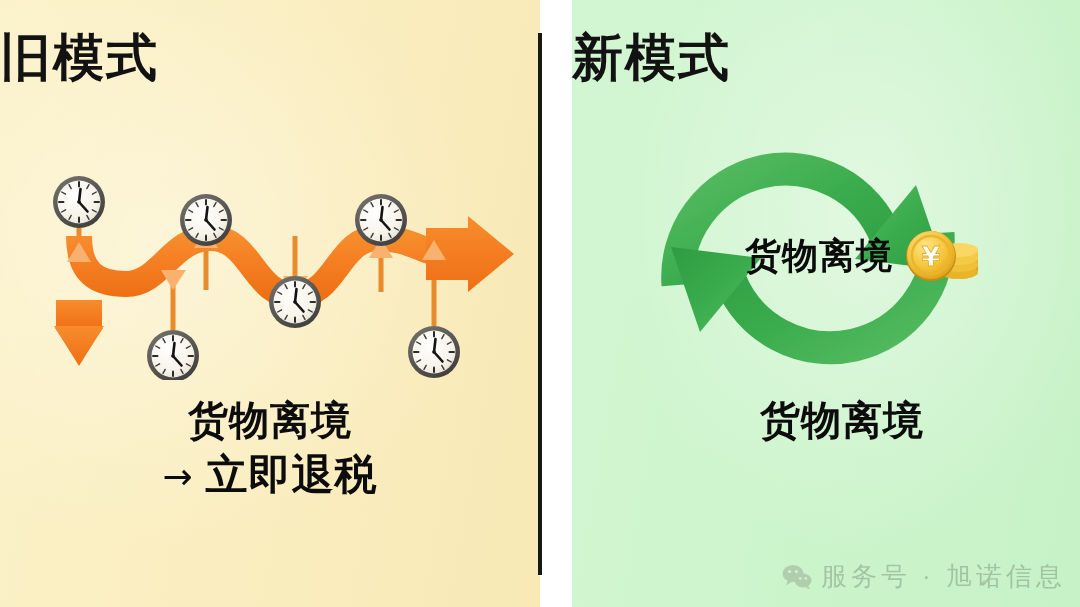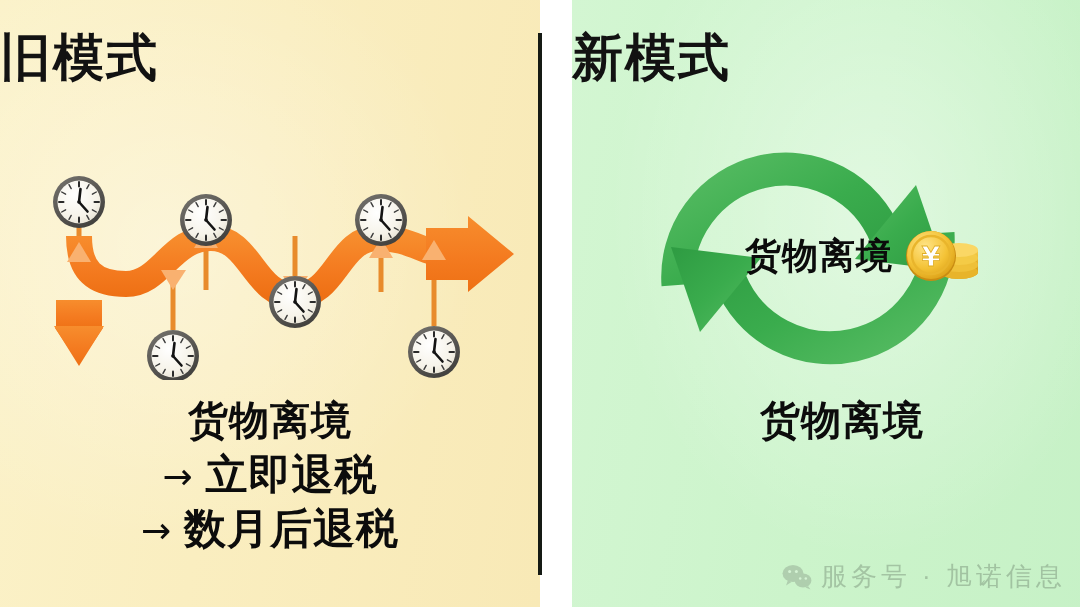--- a/index.html
+++ b/index.html
@@ -235,23 +235,20 @@
         <use href="#clockSym" x="0" y="0" transform="translate(375,70)"></use>
         <use href="#clockSym" x="0" y="0" transform="translate(428,202)"></use>
       </g>
     </svg>
 
     <div class="caption" id="caption-old">
       <span class="line cap-head">货物离境</span>
       <span class="line cap-row">
         <span class="arrowglyph">→</span><span>立即退税</span>
       </span>
-      <span class="line cap-row">
-        <span class="arrowglyph">→</span><span>数月后退税</span>
-      </span>
     </div>
   </div>
 
   <div class="panel" id="panel-new">
     <div class="panel-title">新模式</div>
 
     <div class="caption" id="caption-new">
       <span class="line cap-head">货物离境</span>
     </div>
   </div>

